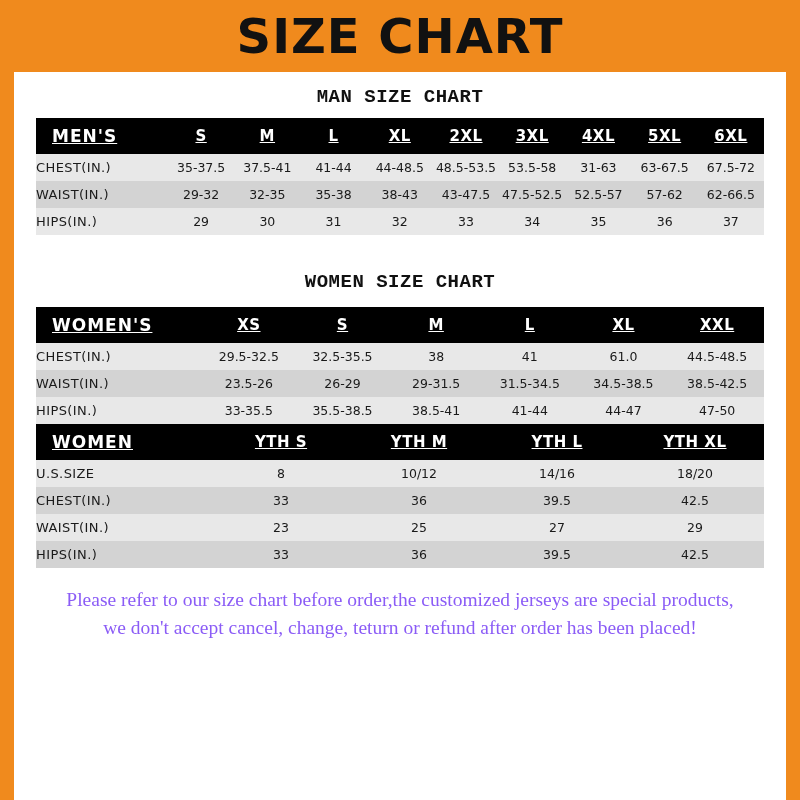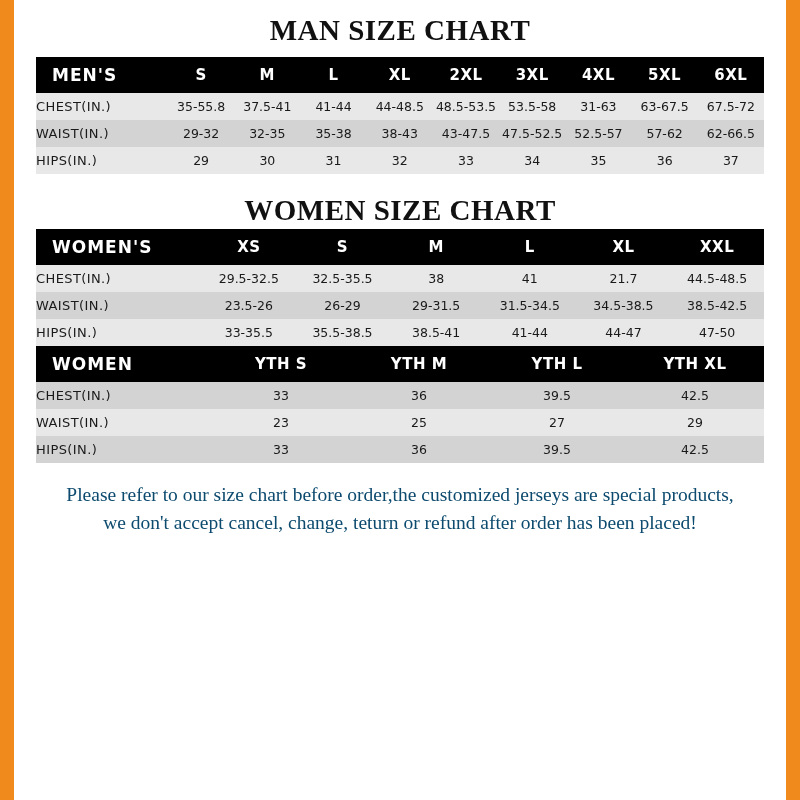--- a/index.html
+++ b/index.html
@@ -37,29 +37,29 @@
     color: #111111;
     line-height: 1;
     margin: 0;
   }
   .content {
     padding: 0 22px;
     box-sizing: border-box;
   }
   .section-title {
     text-align: center;
-    font-family: Liberation Serif, serif;
+    font-family: Liberation Mono, monospace;
     font-weight: bold;
-    font-size: 29px;
+    font-size: 19px;
     color: #111111;
     margin: 0;
     letter-spacing: 0.5px;
   }
   .sec-man-title { padding: 14px 0 10px 0; }
-  .sec-women-title { padding: 20px 0 2px 0; }
+  .sec-women-title { padding: 20px 0 14px 0; margin-top: 16px; }
   .sec-youth-title { padding: 22px 0 12px 0; }
 
   table.size-table {
     width: 100%;
     border-collapse: collapse;
     table-layout: fixed;
   }
   table.size-table th,
   table.size-table td {
     text-align: center;
@@ -71,20 +71,21 @@
     vertical-align: middle;
     white-space: nowrap;
   }
   table.size-table thead th {
     background: #000000;
     color: #ffffff;
     font-weight: bold;
     height: 36px;
     font-size: 15px;
     letter-spacing: 0.5px;
+    text-decoration: underline;
   }
   table.size-table thead th.corner {
     text-align: left;
     padding-left: 16px;
     font-size: 17px;
     letter-spacing: 1px;
   }
   table.size-table tbody tr.row-light td { background: #e8e8e8; }
   table.size-table tbody tr.row-dark td { background: #d3d3d3; }
   table.size-table tbody td.rowhead {
@@ -99,31 +100,34 @@
   .women-table thead th { font-size: 16px; height: 40px; text-align: center; }
   .youth-table th, .youth-table td { font-size: 13.5px; height: 31px; }
   .youth-table thead th { font-size: 16px; height: 42px; }
 
   .notice {
     padding: 18px 16px 0 16px;
     text-align: center;
   }
   .notice p {
     margin: 0;
-    color: #0c4a6e;
+    color: #8b5cf6;
     font-family: "Liberation Serif", serif;
     font-size: 19.5px;
     line-height: 1.45;
   }
 </style>
 </head>
 <body>
 
 <div class="page">
 
+  <div class="banner">
+    <h1 class="banner-title">SIZE CHART</h1>
+  </div>
 
   <div class="content">
 
     <h2 class="section-title sec-man-title">MAN SIZE CHART</h2>
     <table class="size-table men-table">
       <thead>
         <tr>
           <th class="corner">MEN'S</th>
           <th>S</th>
           <th>M</th>
@@ -132,21 +136,21 @@
           <th>2XL</th>
           <th>3XL</th>
           <th>4XL</th>
           <th>5XL</th>
           <th>6XL</th>
         </tr>
       </thead>
       <tbody>
         <tr class="row-light">
           <td class="rowhead">CHEST(IN.)</td>
-          <td>35-55.8</td>
+          <td>35-37.5</td>
           <td>37.5-41</td>
           <td>41-44</td>
           <td>44-48.5</td>
           <td>48.5-53.5</td>
           <td>53.5-58</td>
           <td>31-63</td>
           <td>63-67.5</td>
           <td>67.5-72</td>
         </tr>
         <tr class="row-dark">
@@ -189,21 +193,21 @@
           <th>XXL</th>
         </tr>
       </thead>
       <tbody>
         <tr class="row-light">
           <td class="rowhead">CHEST(IN.)</td>
           <td>29.5-32.5</td>
           <td>32.5-35.5</td>
           <td>38</td>
           <td>41</td>
-          <td>21.7</td>
+          <td>61.0</td>
           <td>44.5-48.5</td>
         </tr>
         <tr class="row-dark">
           <td class="rowhead">WAIST(IN.)</td>
           <td>23.5-26</td>
           <td>26-29</td>
           <td>29-31.5</td>
           <td>31.5-34.5</td>
           <td>34.5-38.5</td>
           <td>38.5-42.5</td>
@@ -224,20 +228,27 @@
       <thead>
         <tr>
           <th class="corner">WOMEN</th>
           <th>YTH S</th>
           <th>YTH M</th>
           <th>YTH L</th>
           <th>YTH XL</th>
         </tr>
       </thead>
       <tbody>
+        <tr class="row-light">
+          <td class="rowhead">U.S.SIZE</td>
+          <td>8</td>
+          <td>10/12</td>
+          <td>14/16</td>
+          <td>18/20</td>
+        </tr>
         <tr class="row-dark">
           <td class="rowhead">CHEST(IN.)</td>
           <td>33</td>
           <td>36</td>
           <td>39.5</td>
           <td>42.5</td>
         </tr>
         <tr class="row-light">
           <td class="rowhead">WAIST(IN.)</td>
           <td>23</td>

